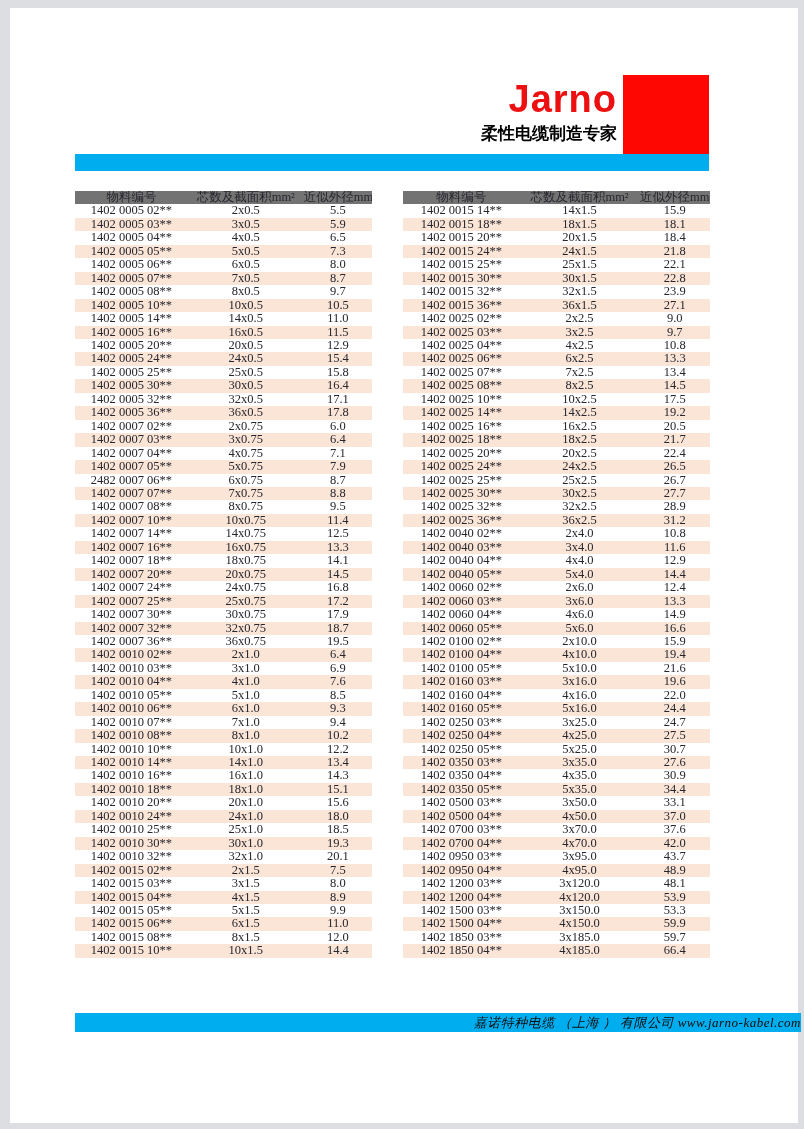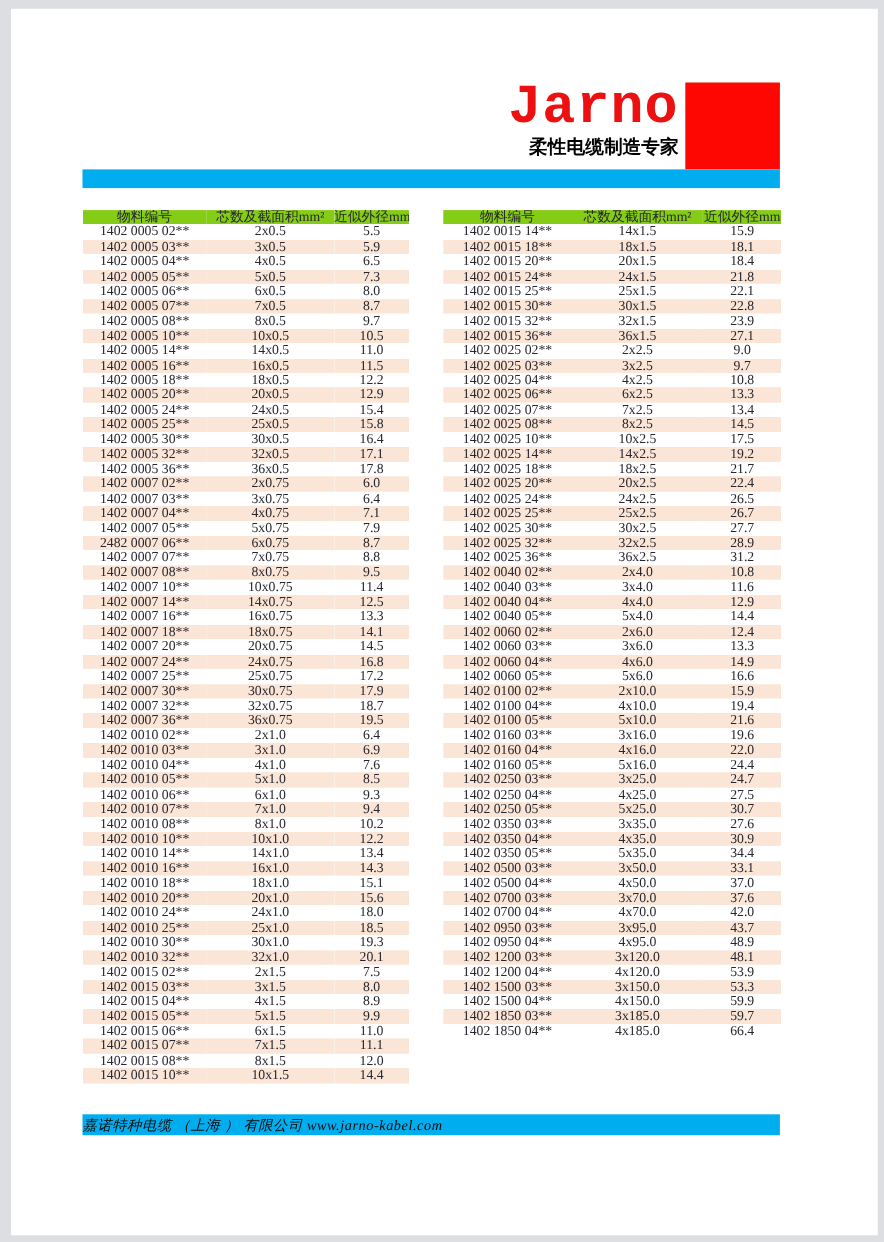--- a/index.html
+++ b/index.html
@@ -14,23 +14,23 @@
   .page{
     position:absolute;left:10px;top:8px;width:788px;height:1115px;
     background:#ffffff;
   }
   
   .brand-block{
     position:absolute;top:82px;right:187px;
     text-align:right;
   }
   .brand-name{
-    font-family:Liberation Mono, monospace;
+    font-family:Liberation Sans, sans-serif;
     font-weight:bold;
-    font-size:50px;
+    font-size:38px;
     line-height:34px;
     letter-spacing:1px;
     color:#ec1010;
   }
   .brand-tagline{
     font-family:"Liberation Sans","DejaVu Sans",sans-serif;
     font-weight:bold;
     font-size:17px;
     line-height:20px;
     margin-top:8px;
@@ -60,28 +60,28 @@
     text-align:center;
     vertical-align:middle;
     font-weight:normal;
     line-height:13.46px;
     white-space:nowrap;
     overflow:hidden;
   }
   table.spec col.c1{width:38%;}
   table.spec col.c2{width:39%;}
   table.spec col.c3{width:23%;}
-  table.spec thead tr{background:#84cc16;margin-top:32px;}
+  table.spec thead tr{background:#737373;margin-top:32px;}
   table.spec tbody tr:nth-child(even){background:#fbe5d6;}
   table.spec tbody tr:nth-child(odd){background:#ffffff;}
   
   .footer-bar{
-    position:absolute;left:75px;top:1013px;width:634px;height:19px;
+    position:absolute;left:75px;top:1013px;width:726px;height:19px;
     background:#00aeef;
-    display:flex;align-items:center;justify-content:flex-start;
+    display:flex;align-items:center;justify-content:flex-end;
   }
   .footer-text{
     font-style:italic;
     font-size:13px;
     line-height:19px;
     color:#0b0b0b;
     letter-spacing:0.5px;
   }
 </style>
 </head>
@@ -156,25 +156,20 @@
             <td>1402 0005 14**</td>
             <td>14x0.5</td>
             <td>11.0</td>
           </tr>
           <tr>
             <td>1402 0005 16**</td>
             <td>16x0.5</td>
             <td>11.5</td>
           </tr>
           <tr>
-            <td>1402 0005 18**</td>
-            <td>18x0.5</td>
-            <td>12.2</td>
-          </tr>
-          <tr>
             <td>1402 0005 20**</td>
             <td>20x0.5</td>
             <td>12.9</td>
           </tr>
           <tr>
             <td>1402 0005 24**</td>
             <td>24x0.5</td>
             <td>15.4</td>
           </tr>
           <tr>
@@ -379,25 +374,20 @@
           </tr>
           <tr>
             <td>1402 0015 05**</td>
             <td>5x1.5</td>
             <td>9.9</td>
           </tr>
           <tr>
             <td>1402 0015 06**</td>
             <td>6x1.5</td>
             <td>11.0</td>
-          </tr>
-          <tr>
-            <td>1402 0015 07**</td>
-            <td>7x1.5</td>
-            <td>11.1</td>
           </tr>
           <tr>
             <td>1402 0015 08**</td>
             <td>8x1.5</td>
             <td>12.0</td>
           </tr>
           <tr>
             <td>1402 0015 10**</td>
             <td>10x1.5</td>
             <td>14.4</td>
@@ -493,20 +483,25 @@
             <td>1402 0025 10**</td>
             <td>10x2.5</td>
             <td>17.5</td>
           </tr>
           <tr>
             <td>1402 0025 14**</td>
             <td>14x2.5</td>
             <td>19.2</td>
           </tr>
           <tr>
+            <td>1402 0025 16**</td>
+            <td>16x2.5</td>
+            <td>20.5</td>
+          </tr>
+          <tr>
             <td>1402 0025 18**</td>
             <td>18x2.5</td>
             <td>21.7</td>
           </tr>
           <tr>
             <td>1402 0025 20**</td>
             <td>20x2.5</td>
             <td>22.4</td>
           </tr>
           <tr>

